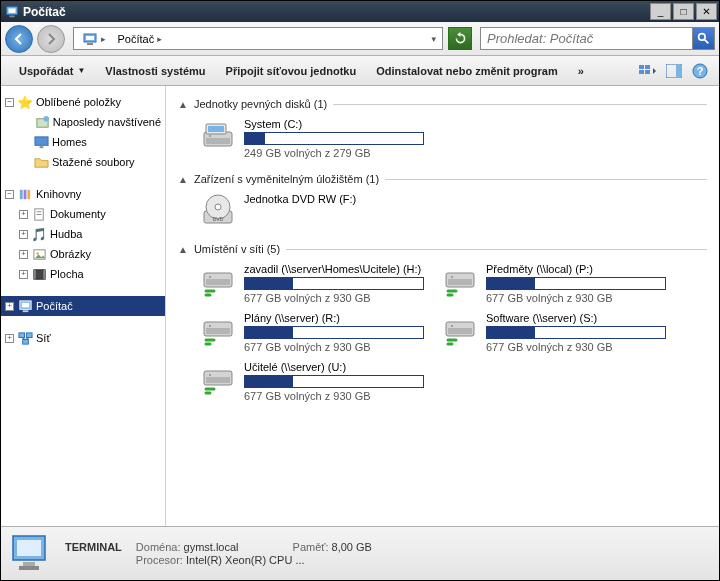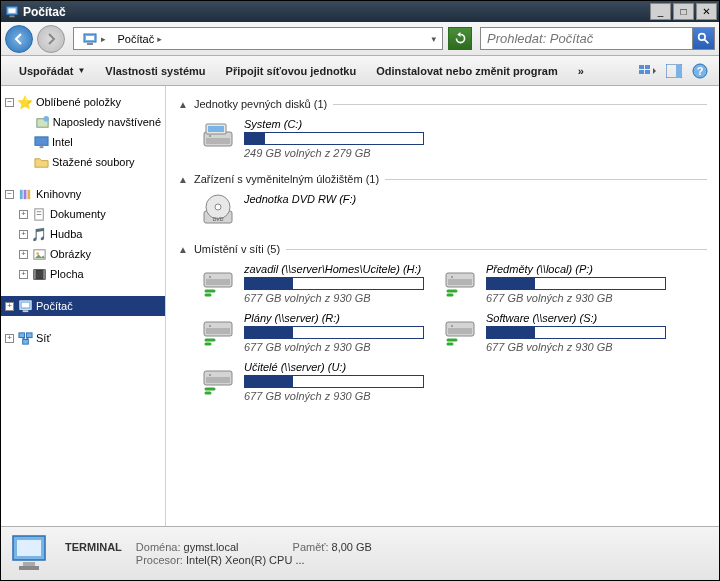--- a/index.html
+++ b/index.html
@@ -35,21 +35,21 @@
 .tree-toggle { width: 9px; height: 9px; border: 1px solid #888; display: flex; align-items: center; justify-content: center; font-size: 8px; line-height: 1; color: #555; background: #fff; }
 .tree-spacer { width: 11px; display:inline-block; }
 .tree-icon { width: 16px; height: 16px; display: flex; align-items: center; justify-content: center; font-size: 13px; }
 .tree-group { margin-bottom: 12px; }
 
 .content { flex: 1; padding: 8px 12px; overflow-y: auto; }
 .sect-head { display: flex; align-items: center; gap: 6px; margin: 4px 0 8px 0; color: #222; }
 .sect-head .tri { font-size: 10px; color: #555; }
 .sect-head .line { flex: 1; height: 1px; background: #ccc; }
 .drive-grid { display: flex; flex-wrap: wrap; gap: 8px 12px; margin-left: 22px; margin-bottom: 14px; }
-.drive { display: flex; align-items: flex-start; gap: 8px; width: 230px; font-style: italic; }
+.drive { display: flex; align-items: flex-start; gap: 8px; width: 230px; }
 .drive-icon { width: 36px; height: 36px; flex-shrink: 0; }
 .drive-info { flex: 1; }
 .drive-name { color: #000; margin-bottom: 2px; }
 .drive-bar { width: 180px; height: 13px; border: 1px solid #1e3c7b; background: #fff; position: relative; margin-bottom: 2px; }
 .drive-bar-fill { height: 100%; background: #1e3c7b; }
 .drive-sub { color: #555; font-size: 11px; }
 
 .statusbar { height: 54px; background: linear-gradient(#f4f4f4,#e4e4e4); border-top: 1px solid #b0b0b0; display: flex; align-items: center; padding: 4px 8px; gap: 12px; }
 .status-icon { width: 44px; height: 44px; }
 .status-text { display: flex; flex-direction: column; gap: 1px; color: #333; font-size:11px; }
@@ -173,21 +173,21 @@
           <span>Naposledy navštívené</span>
         </div>
         <div class="tree-node" style="padding-left:18px">
           <span class="tree-spacer"></span>
           <span class="tree-icon">
               <svg width="15" height="15" viewBox="0 0 16 16">
                 <rect x="1" y="2" width="14" height="9" fill="#5a8fd6" stroke="#2a6fb5"></rect>
                 <rect x="6" y="12" width="4" height="2" fill="#888"></rect>
               </svg>
             </span>
-          <span>Intel</span>
+          <span>Homes</span>
         </div>
         <div class="tree-node" style="padding-left:18px">
           <span class="tree-spacer"></span>
           <span class="tree-icon">
               <svg width="15" height="15" viewBox="0 0 16 16">
                 <path d="M1 4 L6 4 L8 6 L15 6 L15 13 L1 13 Z" fill="#f4d47c" stroke="#c4a43c"></path>
               </svg>
             </span>
           <span>Stažené soubory</span>
         </div>

